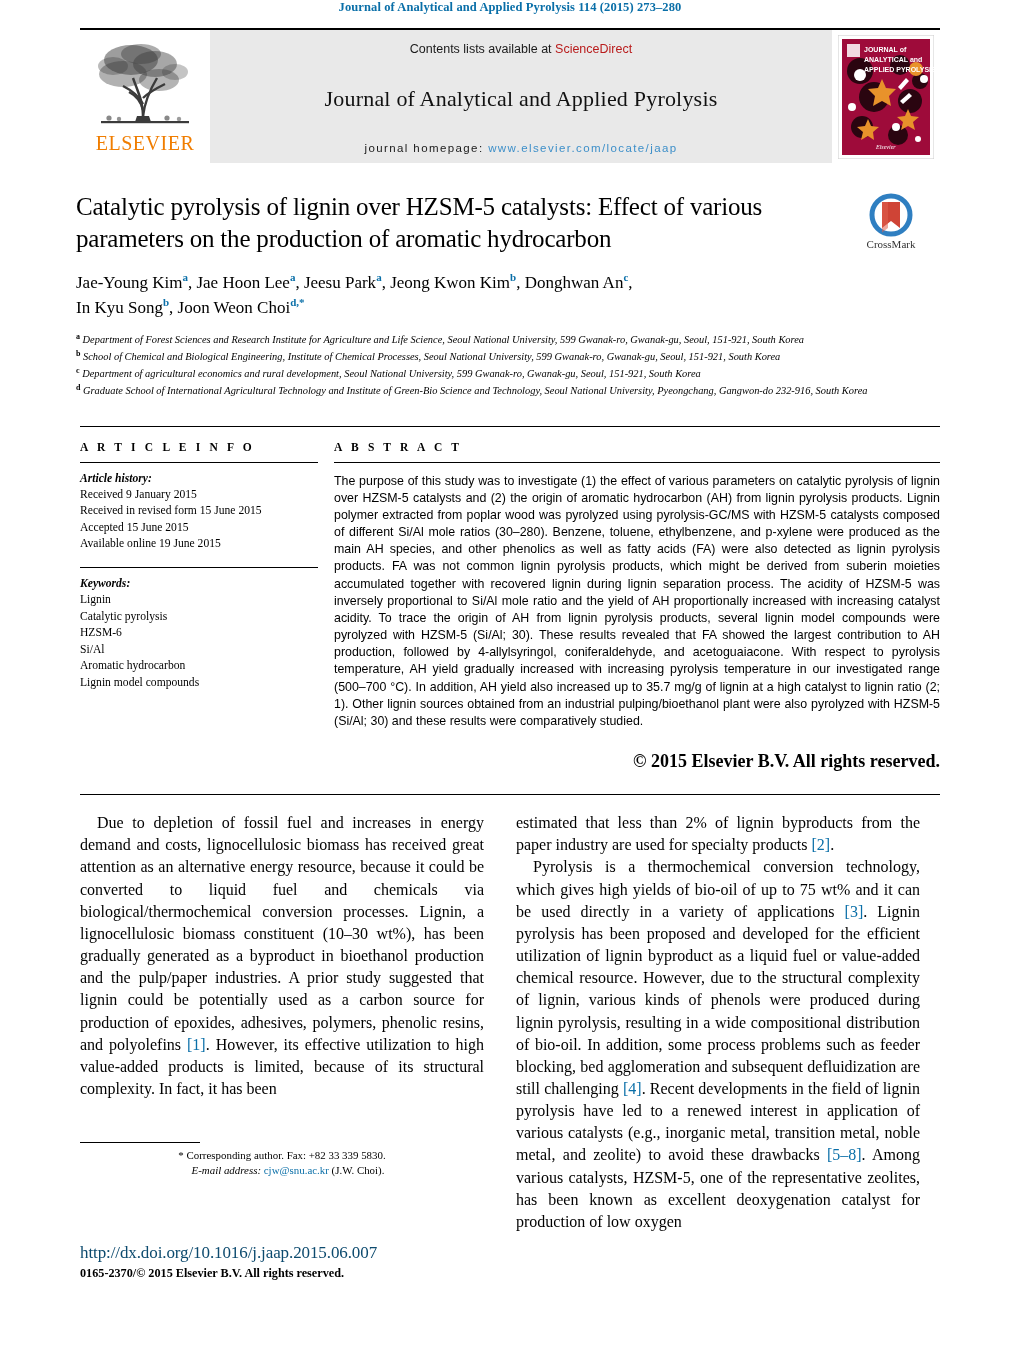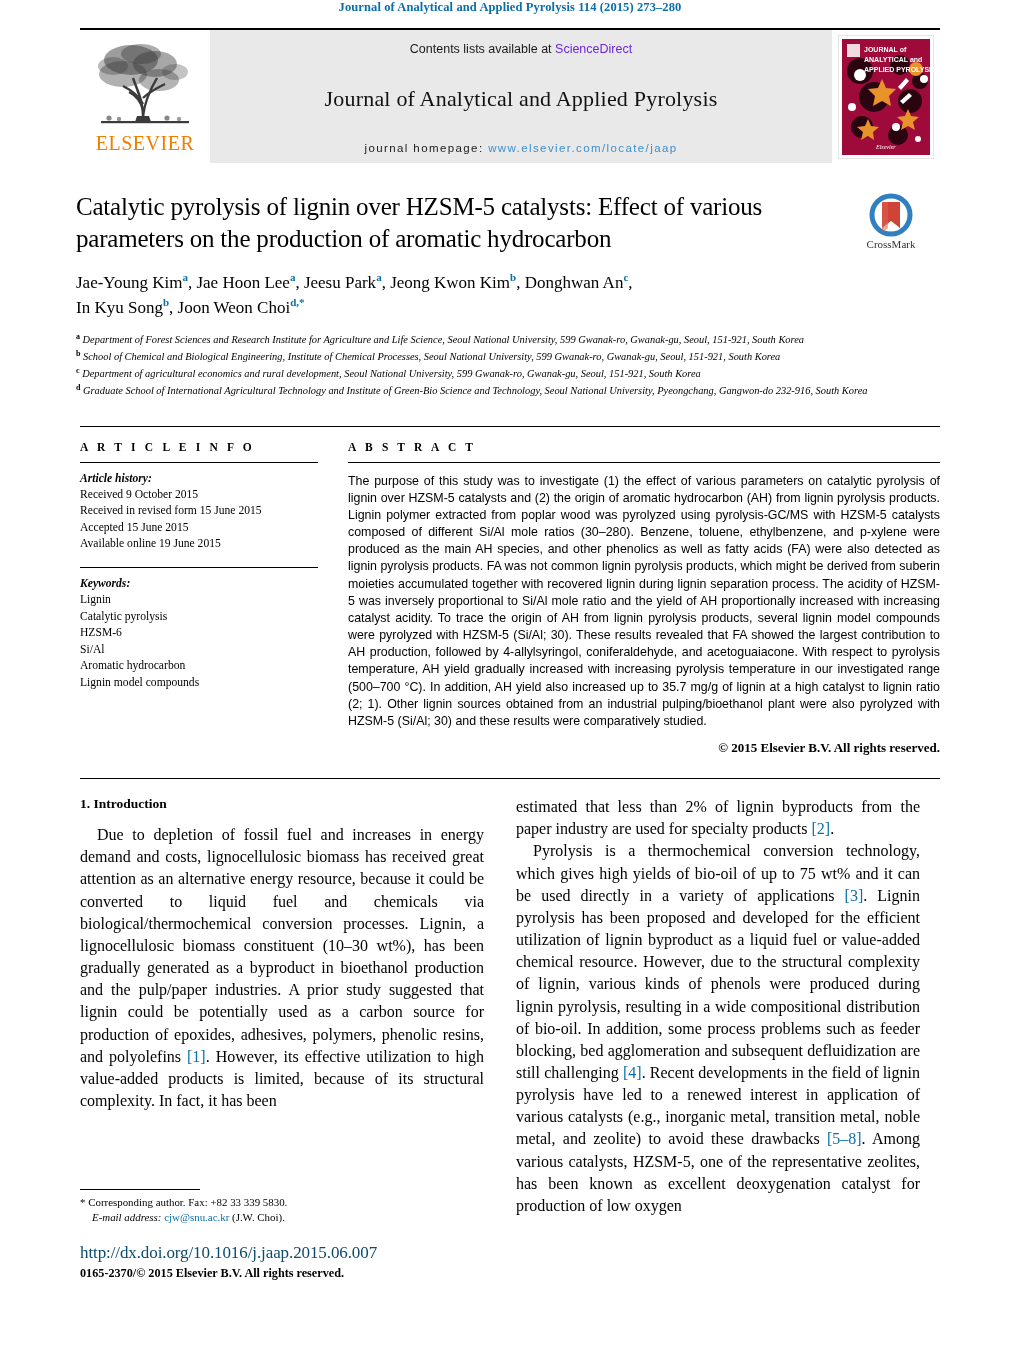--- a/index.html
+++ b/index.html
@@ -68,21 +68,21 @@
     align-items: center;
     justify-content: space-between;
     padding: 12px 0 9px 0;
     box-sizing: border-box;
   }
   .contents-line {
     font-family: "Liberation Sans", sans-serif;
     font-size: 12.5px;
     color: #1a1a1a;
   }
-  .contents-line .sd { color: #6d28d9; }
+  .contents-line .sd { color: #b91c1c; }
   .journal-title {
     font-family: "Liberation Serif", serif;
     font-size: 22px;
     color: #111;
     letter-spacing: .2px;
   }
   .homepage-line {
     font-family: "Liberation Sans", sans-serif;
     font-size: 11.5px;
     letter-spacing: 1.4px;
@@ -145,21 +145,21 @@
   }
   .affils p { margin: 0; }
   .affils sup { font-style: normal; font-weight: bold; font-size: 8px; }
 
   
   .info-abstract {
     margin: 26px 80px 0 80px;
     border-top: 1px solid #000;
     padding-top: 14px;
     display: flex;
-    gap: 30px;
+    gap: 16px;
   }
   .col-info { width: 238px; flex: 0 0 238px; }
   .col-abstract { flex: 1 1 auto; }
   .sec-head {
     font-family: "Liberation Serif", serif;
     font-weight: bold;
     font-size: 11.5px;
     letter-spacing: 3.2px;
   }
   .rule { border-top: 1px solid #000; margin: 9px 0 8px 0; }
@@ -174,23 +174,23 @@
   .kw-rule { border-top: 1px solid #000; margin: 14px 0 8px 0; }
   .abstract-text {
     font-family: Liberation Sans, sans-serif;
     font-size: 12.4px;
     line-height: 1.385;
     text-align: justify;
   }
   .copyright {
     text-align: right;
     font-family: "Liberation Serif", serif;
-    font-size: 13px;
+    font-size: 18px;
     font-weight: bold;
-    margin-top: 10px;
+    margin-top: 21px;
   }
 
   
   .body-rule {
     margin: 22px 80px 0 80px;
     border-top: 1px solid #000;
   }
   .body-cols {
     margin: 17px 80px 0 80px;
     display: flex;
@@ -210,22 +210,23 @@
     text-align: justify;
     margin: 0;
   }
   .body-text .indent { text-indent: 17px; display: block; }
   .ref { color: #0a6fa8; }
 
   
   .footnote-wrap {
     position: absolute;
     left: 80px;
-    top: 1189px;
+    top: 1142px;
     width: 404px;
+    text-align: center;
   }
   .fn-rule {
     border-top: 1px solid #000;
     width: 120px;
     margin-bottom: 5px;
   }
   .footnote {
     font-family: "Liberation Serif", serif;
     font-size: 10.9px;
     line-height: 1.42;
@@ -363,21 +364,21 @@
       <p><sup>d</sup> <span>Graduate School of International Agricultural Technology and Institute of Green-Bio Science and Technology, Seoul National University, Pyeongchang, Gangwon-do 232-916, South Korea</span></p>
     </div>
   </div>
 
   <div class="info-abstract">
     <div class="col-info">
       <div class="sec-head">A R T I C L E    I N F O</div>
       <div class="rule"></div>
       <div class="info-block">
         <p class="ital">Article history:</p>
-        <p>Received 9 October 2015</p>
+        <p>Received 9 January 2015</p>
         <p>Received in revised form 15 June 2015</p>
         <p>Accepted 15 June 2015</p>
         <p>Available online 19 June 2015</p>
       </div>
       <div class="kw-rule"></div>
       <div class="info-block">
         <p class="ital">Keywords:</p>
         <p>Lignin</p>
         <p>Catalytic pyrolysis</p>
         <p>HZSM-6</p>
@@ -392,21 +393,20 @@
       <div class="rule-abs"></div>
       <div class="abstract-text">The purpose of this study was to investigate (1) the effect of various parameters on catalytic pyrolysis of lignin over HZSM-5 catalysts and (2) the origin of aromatic hydrocarbon (AH) from lignin pyrolysis products. Lignin polymer extracted from poplar wood was pyrolyzed using pyrolysis-GC/MS with HZSM-5 catalysts composed of different Si/Al mole ratios (30–280). Benzene, toluene, ethylbenzene, and p-xylene were produced as the main AH species, and other phenolics as well as fatty acids (FA) were also detected as lignin pyrolysis products. FA was not common lignin pyrolysis products, which might be derived from suberin moieties accumulated together with recovered lignin during lignin separation process. The acidity of HZSM-5 was inversely proportional to Si/Al mole ratio and the yield of AH proportionally increased with increasing catalyst acidity. To trace the origin of AH from lignin pyrolysis products, several lignin model compounds were pyrolyzed with HZSM-5 (Si/Al; 30). These results revealed that FA showed the largest contribution to AH production, followed by 4-allylsyringol, coniferaldehyde, and acetoguaiacone. With respect to pyrolysis temperature, AH yield gradually increased with increasing pyrolysis temperature in our investigated range (500–700 °C). In addition, AH yield also increased up to 35.7 mg/g of lignin at a high catalyst to lignin ratio (2; 1). Other lignin sources obtained from an industrial pulping/bioethanol plant were also pyrolyzed with HZSM-5 (Si/Al; 30) and these results were comparatively studied.</div>
       <div class="copyright">© 2015 Elsevier B.V. All rights reserved.</div>
     </div>
   </div>
 
   <div class="body-rule"></div>
 
   <div class="body-cols">
     <div class="bcol">
-      <h2 class="sec-title">1.  Introduction</h2>
       <p class="body-text">
         <span class="indent"><span>Due to depletion of fossil fuel and increases in energy demand and costs, lignocellulosic biomass has received great attention as an alternative energy resource, because it could be converted to liquid fuel and chemicals via biological/thermochemical conversion processes. Lignin, a lignocellulosic biomass constituent (10–30 wt%), has been gradually generated as a byproduct in bioethanol production and the pulp/paper industries. A prior study suggested that lignin could be potentially used as a carbon source for production of epoxides, adhesives, polymers, phenolic resins, and polyolefins </span><span class="ref">[1]</span><span>. However, its effective utilization to high value-added products is limited, because of its structural complexity. In fact, it has been </span></span>
       </p>
     </div>
 
     <div class="bcol">
       <p class="body-text">
         <span>estimated that less than 2% of lignin byproducts from the paper industry are used for specialty products </span><span class="ref">[2]</span><span>.</span>
       </p>
       <p class="body-text">

